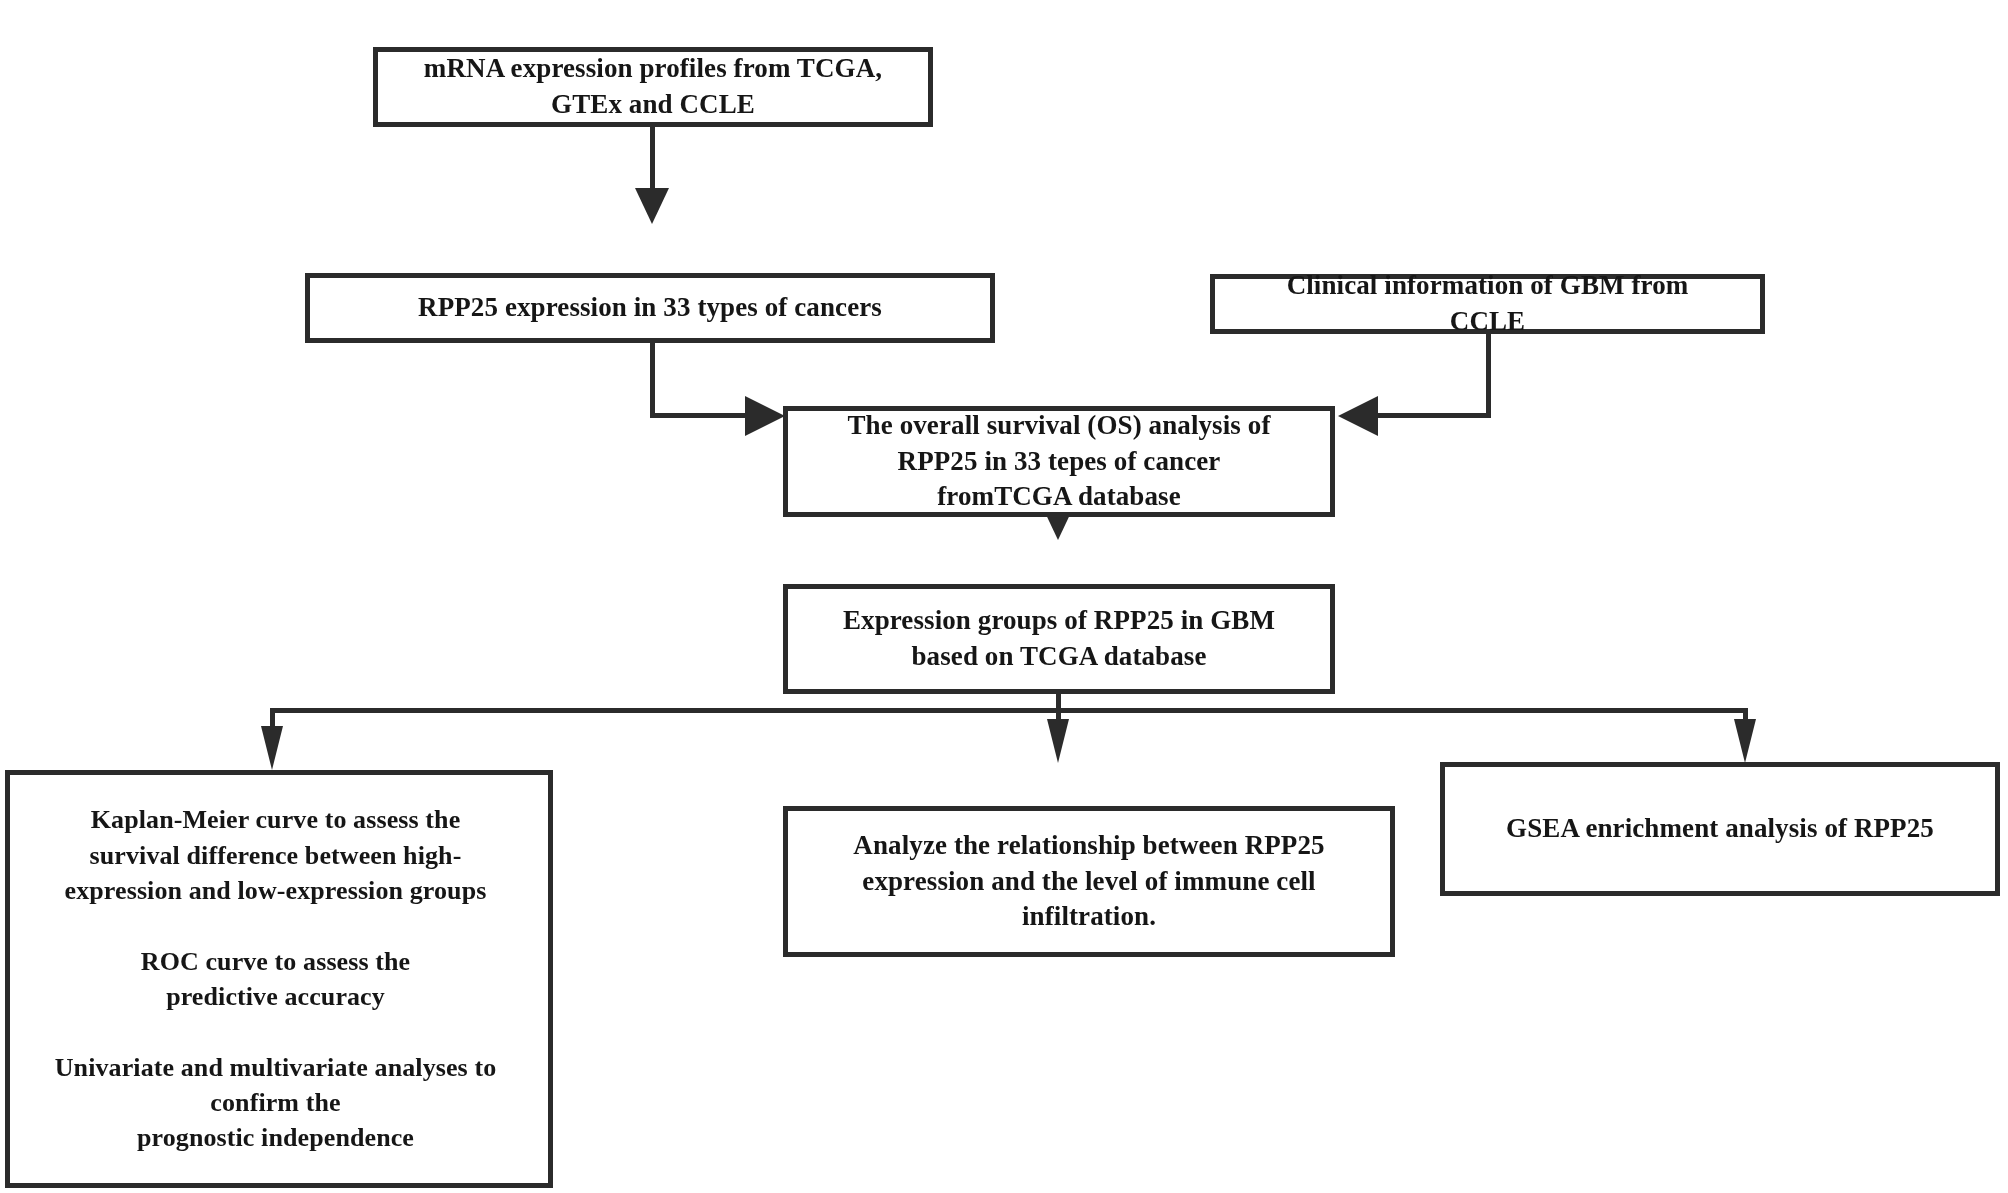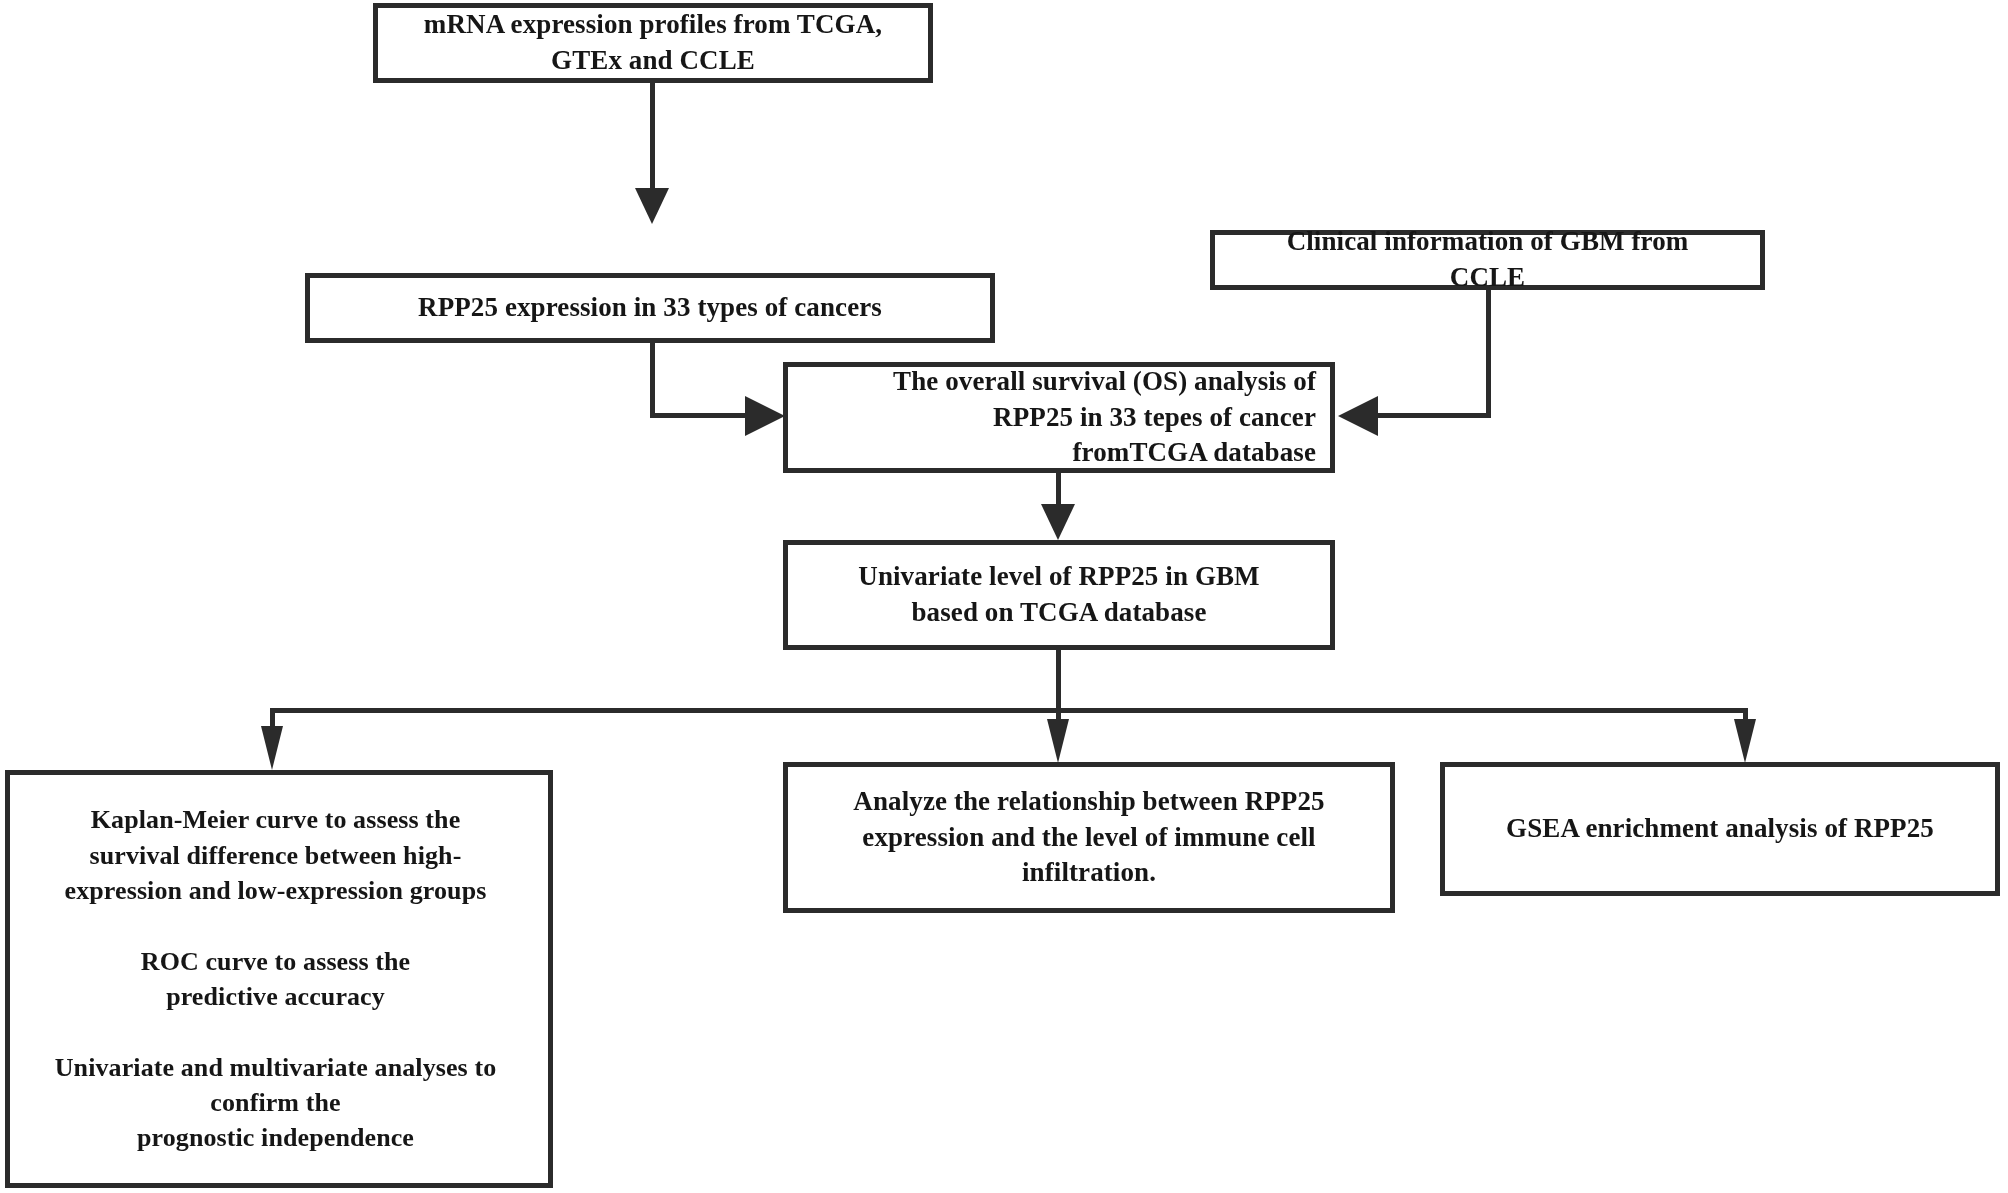--- a/index.html
+++ b/index.html
@@ -33,20 +33,21 @@
     letter-spacing: 0.1px;
     z-index: 3;
   }
   .box .txt {
     padding: 0 14px;
     width: 100%;
     white-space: pre-line;
   }
   .box.multi {
     align-items: center;
+    margin-top: 44px;
   }
   .box.multi .txt {
     white-space: pre-line;
   }
   .box.para .txt {
     white-space: pre-line;
     line-height: 1.36;
     padding-left: 7px;
   }
 
@@ -119,31 +120,31 @@
   </div>
 
   <div class="vline" style="left:650px; top:293px; height:123px;"></div>
   <div class="hline" style="left:650px; top:413px; width:100px;"></div>
   <div class="arrow-right" style="left:745px; top:396px;"></div>
 
   <div class="vline" style="left:1486px; top:288px; height:128px;"></div>
   <div class="hline" style="left:1378px; top:413px; width:113px;"></div>
   <div class="arrow-left" style="left:1338px; top:396px;"></div>
 
-  <div class="box multi" style="left:783px; top:362px; width:552px; height:111px;text-align:right;">
+  <div class="box multi" style="left:783px; top:362px; width:552px; height:111px;">
     <span class="txt">The overall survival (OS) analysis of
 RPP25 in  33 tepes of  cancer
 fromTCGA database</span>
   </div>
 
   <div class="vline" style="left:1056px; top:473px; height:36px;"></div>
   <div class="arrow-down" style="left:1041px; top:504px;"></div>
 
   <div class="box multi" style="left:783px; top:540px; width:552px; height:110px;">
-    <span class="txt">Univariate level of RPP25 in GBM
+    <span class="txt">Expression groups of RPP25 in GBM
 based on TCGA database</span>
   </div>
 
   <div class="vline" style="left:1056px; top:650px; height:63px;"></div>
   <div class="hline" style="left:270px; top:708px; width:1478px;"></div>
 
   <div class="vline" style="left:270px; top:708px; height:35px;"></div>
   <div class="arrow-down slim" style="left:261px; top:726px;"></div>
 
   <div class="vline" style="left:1056px; top:708px; height:35px;"></div>

